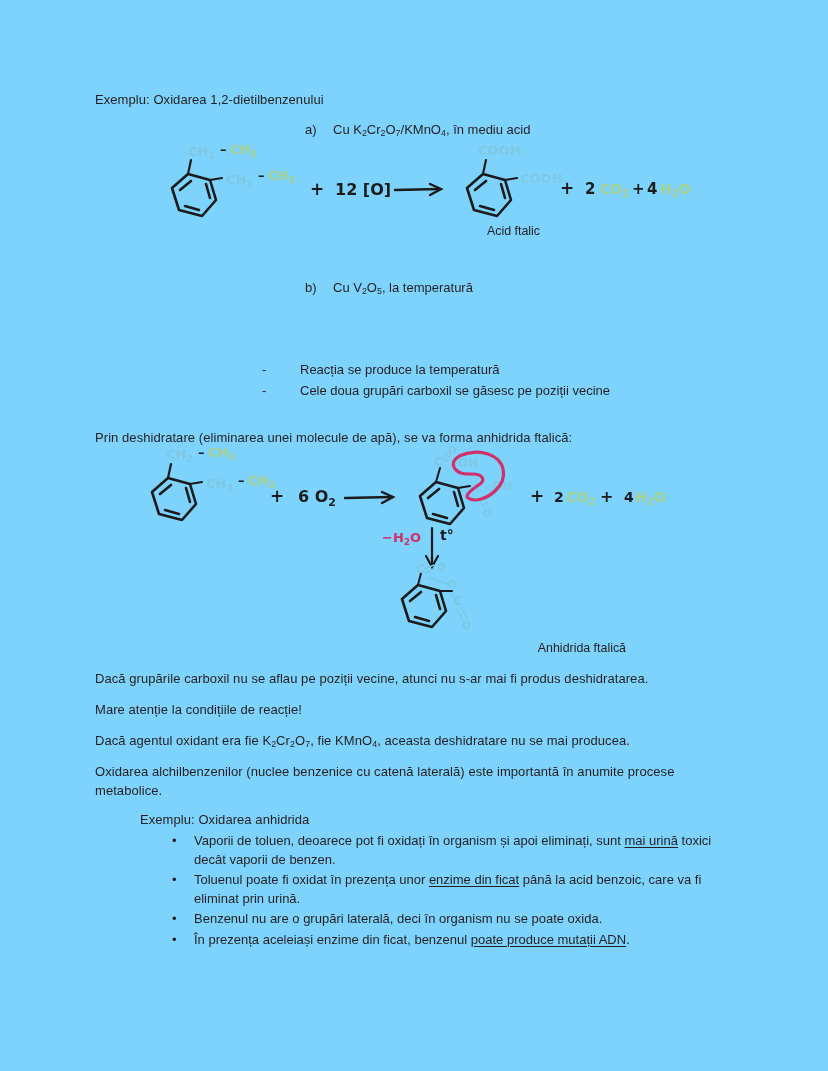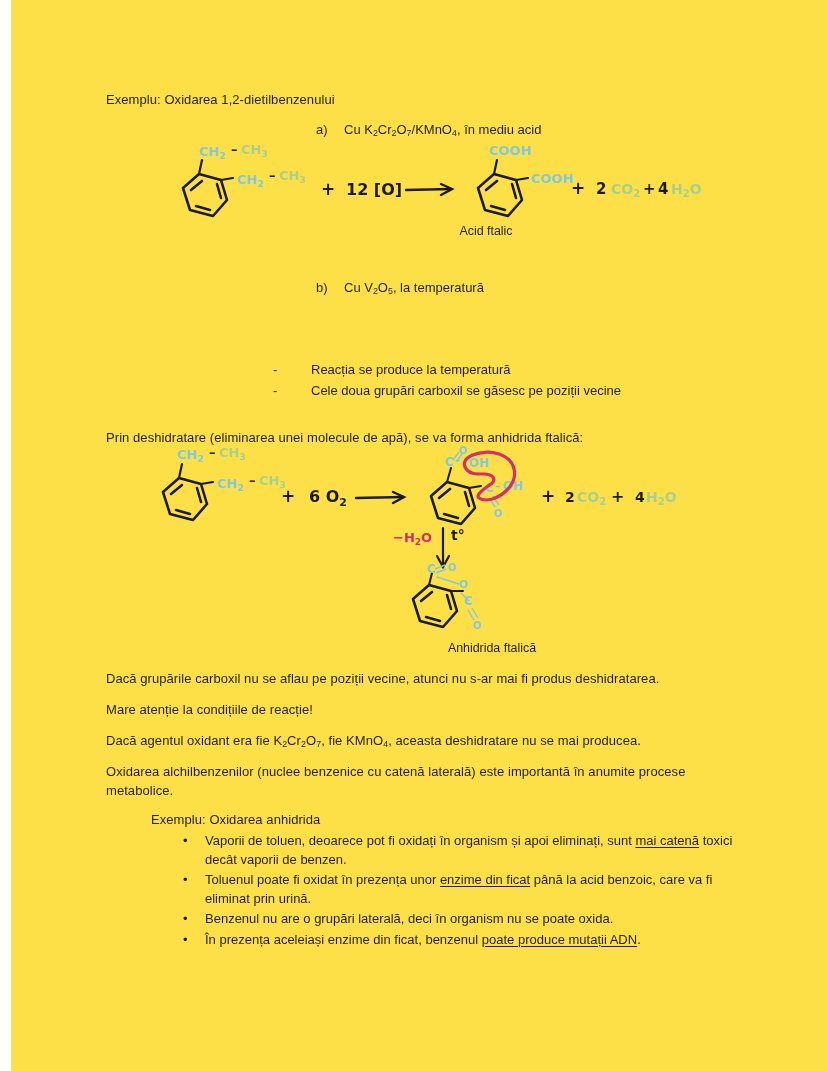--- a/index.html
+++ b/index.html
@@ -11,39 +11,38 @@
     width: 828px;
     height: 1071px;
     position: relative;
     font-family: "Liberation Sans", sans-serif;
     color: #231f20;
     overflow: hidden;
   }
   .page {
     position: absolute;
     inset: 0;
-    background: #fde047;
-    margin-left: 11px;
+    background: #7dd3fc;
   }
   .txt {
     position: absolute;
     font-size: 13.0px;
     line-height: 19px;
     color: #231f20;
     letter-spacing: 0.005em;
     white-space: pre-wrap;
   }
   .para { width: 640px; }
   sub { font-size: 0.68em; vertical-align: -0.25em; }
   .u { text-decoration: underline; text-underline-offset: 2px; }
   .caption {
     position: absolute;
     font-size: 12.4px;
     color: #231f20;
-    text-align: center;
+    text-align: right;
   }
   .listrow {
     position: absolute;
     display: flex;
     font-size: 13.0px;
     line-height: 19px;
   }
   .dash-marker {
     width: 38px;
     flex: 0 0 38px;
@@ -276,21 +275,21 @@
   <div class="txt" style="left:95px; top:700px;">Mare atenție la condițiile de reacție!</div>
 
   <div class="txt" style="left:95px; top:731px;">Dacă agentul oxidant era fie K<sub>2</sub>Cr<sub>2</sub>O<sub>7</sub>, fie KMnO<sub>4</sub>, aceasta deshidratare nu se mai producea.</div>
 
   <div class="txt para" style="left:95px; top:762px; width:625px;">Oxidarea alchilbenzenilor (nuclee benzenice cu catenă laterală) este importantă în anumite procese metabolice.</div>
 
   <div class="txt" style="left:140px; top:810px;">Exemplu: Oxidarea anhidrida</div>
 
   <div class="listrow" style="left:172px; top:831px; width:560px;">
     <span class="bullet-marker">•</span>
-    <span class="litext"><span>Vaporii de toluen, deoarece pot fi oxidați în organism și apoi eliminați, sunt </span><span class="u">mai catenă</span><span> toxici decât vaporii de benzen.</span></span>
+    <span class="litext"><span>Vaporii de toluen, deoarece pot fi oxidați în organism și apoi eliminați, sunt </span><span class="u">mai urină</span><span> toxici decât vaporii de benzen.</span></span>
   </div>
 
   <div class="listrow" style="left:172px; top:870px; width:560px;">
     <span class="bullet-marker">•</span>
     <span class="litext"><span>Toluenul poate fi oxidat în prezența unor </span><span class="u">enzime din ficat</span><span> până la acid benzoic, care va fi eliminat prin urină.</span></span>
   </div>
 
   <div class="listrow" style="left:172px; top:909px; width:560px;">
     <span class="bullet-marker">•</span>
     <span class="litext">Benzenul nu are o grupări laterală, deci în organism nu se poate oxida.</span>

